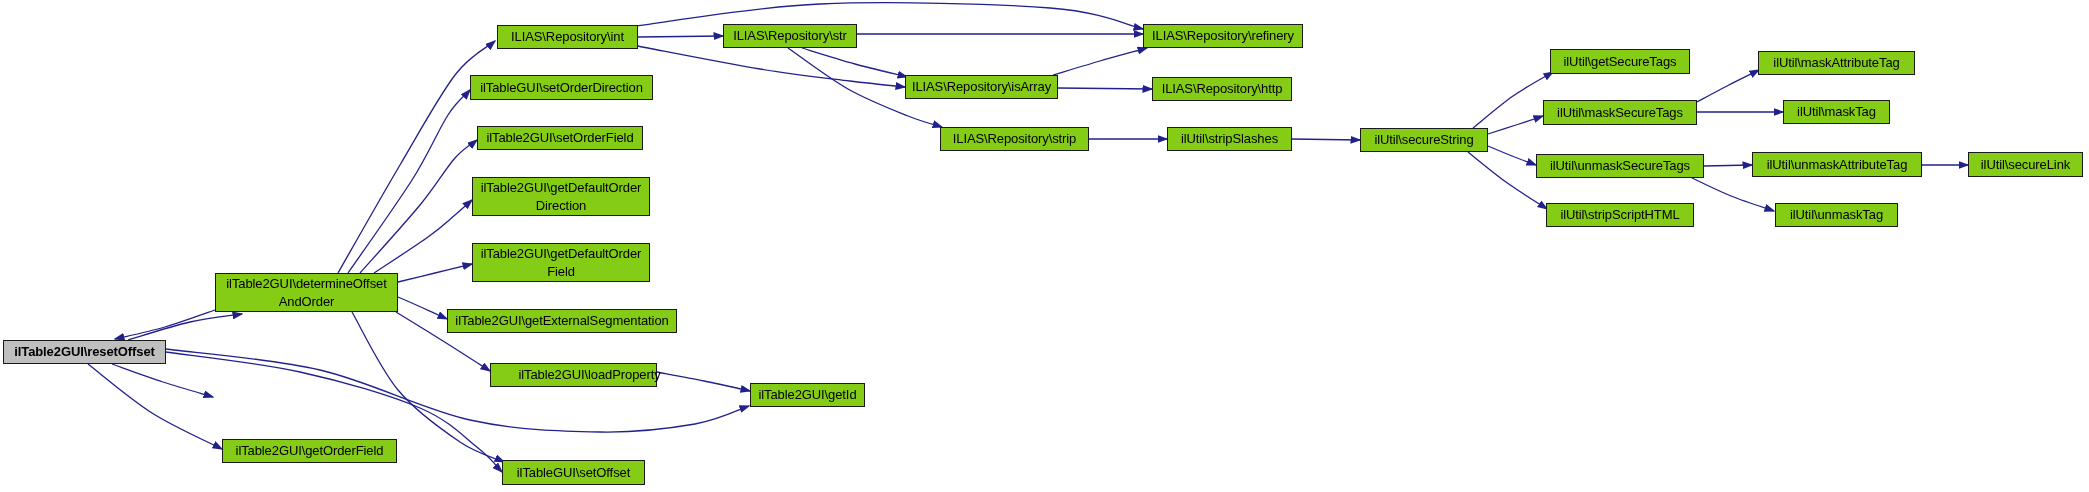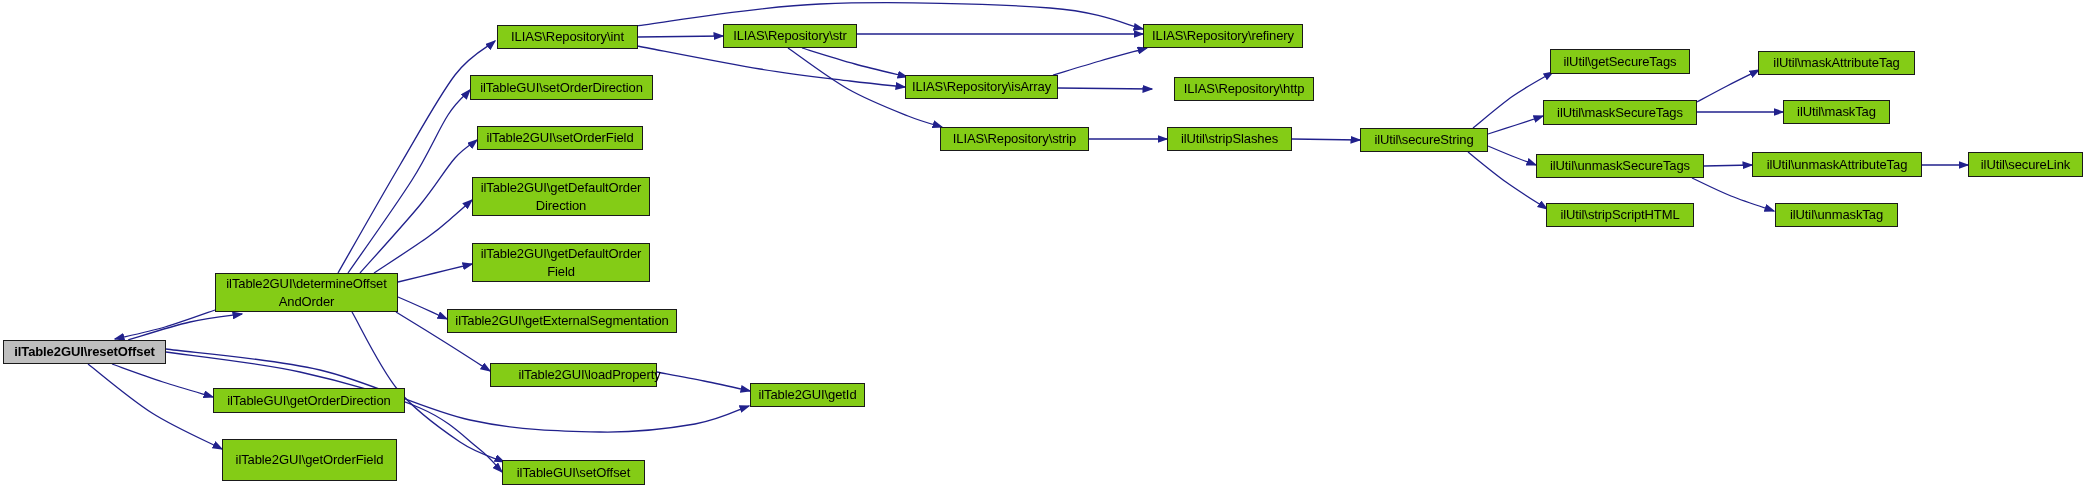--- a/index.html
+++ b/index.html
@@ -83,28 +83,27 @@
       <div class="graph-node" style="left: 497px; top: 25px; width: 141px; height: 24px;">ILIAS\Repository\int</div>
       <div class="graph-node" style="left: 470px; top: 75px; width: 183px; height: 25px;">ilTableGUI\setOrderDirection</div>
       <div class="graph-node" style="left: 477px; top: 126px; width: 166px; height: 24px;">ilTable2GUI\setOrderField</div>
       <div class="graph-node" style="left: 472px; top: 177px; width: 178px; height: 39px;">ilTable2GUI\getDefaultOrder
 Direction</div>
       <div class="graph-node" style="left: 472px; top: 243px; width: 178px; height: 39px;">ilTable2GUI\getDefaultOrder
 Field</div>
       <div class="graph-node" style="left: 447px; top: 309px; width: 230px; height: 24px;">ilTable2GUI\getExternalSegmentation</div>
       <div class="graph-node" style="left: 490px; top: 363px; width: 167px; height: 24px; padding-left: 32px;">ilTable2GUI\loadProperty</div>
       <div class="graph-node" style="left: 750px; top: 383px; width: 115px; height: 24px;">ilTable2GUI\getId</div>
-      <div class="graph-node" style="left: 213px; top: 388px; width: 192px; height: 25px;">ilTableGUI\getOrderDirection</div>
-      <div class="graph-node" style="left: 222px; top: 439px; width: 175px; height: 42px;">ilTable2GUI\getOrderField</div>
+      <div class="graph-node" style="left: 222px; top: 439px; width: 175px; height: 24px;">ilTable2GUI\getOrderField</div>
       <div class="graph-node" style="left: 502px; top: 460px; width: 143px; height: 25px;">ilTableGUI\setOffset</div>
       <div class="graph-node" style="left: 723px; top: 24px; width: 134px; height: 24px;">ILIAS\Repository\str</div>
       <div class="graph-node" style="left: 905px; top: 75px; width: 153px; height: 24px;">ILIAS\Repository\isArray</div>
       <div class="graph-node" style="left: 940px; top: 127px; width: 149px; height: 24px;">ILIAS\Repository\strip</div>
       <div class="graph-node" style="left: 1143px; top: 24px; width: 160px; height: 24px;">ILIAS\Repository\refinery</div>
-      <div class="graph-node" style="left: 1152px; top: 77px; width: 140px; height: 24px; margin-left: 22px;">ILIAS\Repository\http</div>
+      <div class="graph-node" style="left: 1152px; top: 77px; width: 140px; height: 24px;">ILIAS\Repository\http</div>
       <div class="graph-node" style="left: 1167px; top: 127px; width: 125px; height: 24px;">ilUtil\stripSlashes</div>
       <div class="graph-node" style="left: 1360px; top: 128px; width: 128px; height: 24px;">ilUtil\secureString</div>
       <div class="graph-node" style="left: 1550px; top: 49px; width: 140px; height: 25px;">ilUtil\getSecureTags</div>
       <div class="graph-node" style="left: 1543px; top: 100px; width: 154px; height: 25px;">ilUtil\maskSecureTags</div>
       <div class="graph-node" style="left: 1536px; top: 154px; width: 168px; height: 24px;">ilUtil\unmaskSecureTags</div>
       <div class="graph-node" style="left: 1546px; top: 203px; width: 148px; height: 24px;">ilUtil\stripScriptHTML</div>
       <div class="graph-node" style="left: 1758px; top: 51px; width: 157px; height: 24px;">ilUtil\maskAttributeTag</div>
       <div class="graph-node" style="left: 1783px; top: 100px; width: 107px; height: 24px;">ilUtil\maskTag</div>
       <div class="graph-node" style="left: 1752px; top: 152px; width: 170px; height: 25px;">ilUtil\unmaskAttributeTag</div>
       <div class="graph-node" style="left: 1775px; top: 203px; width: 123px; height: 24px;">ilUtil\unmaskTag</div>

